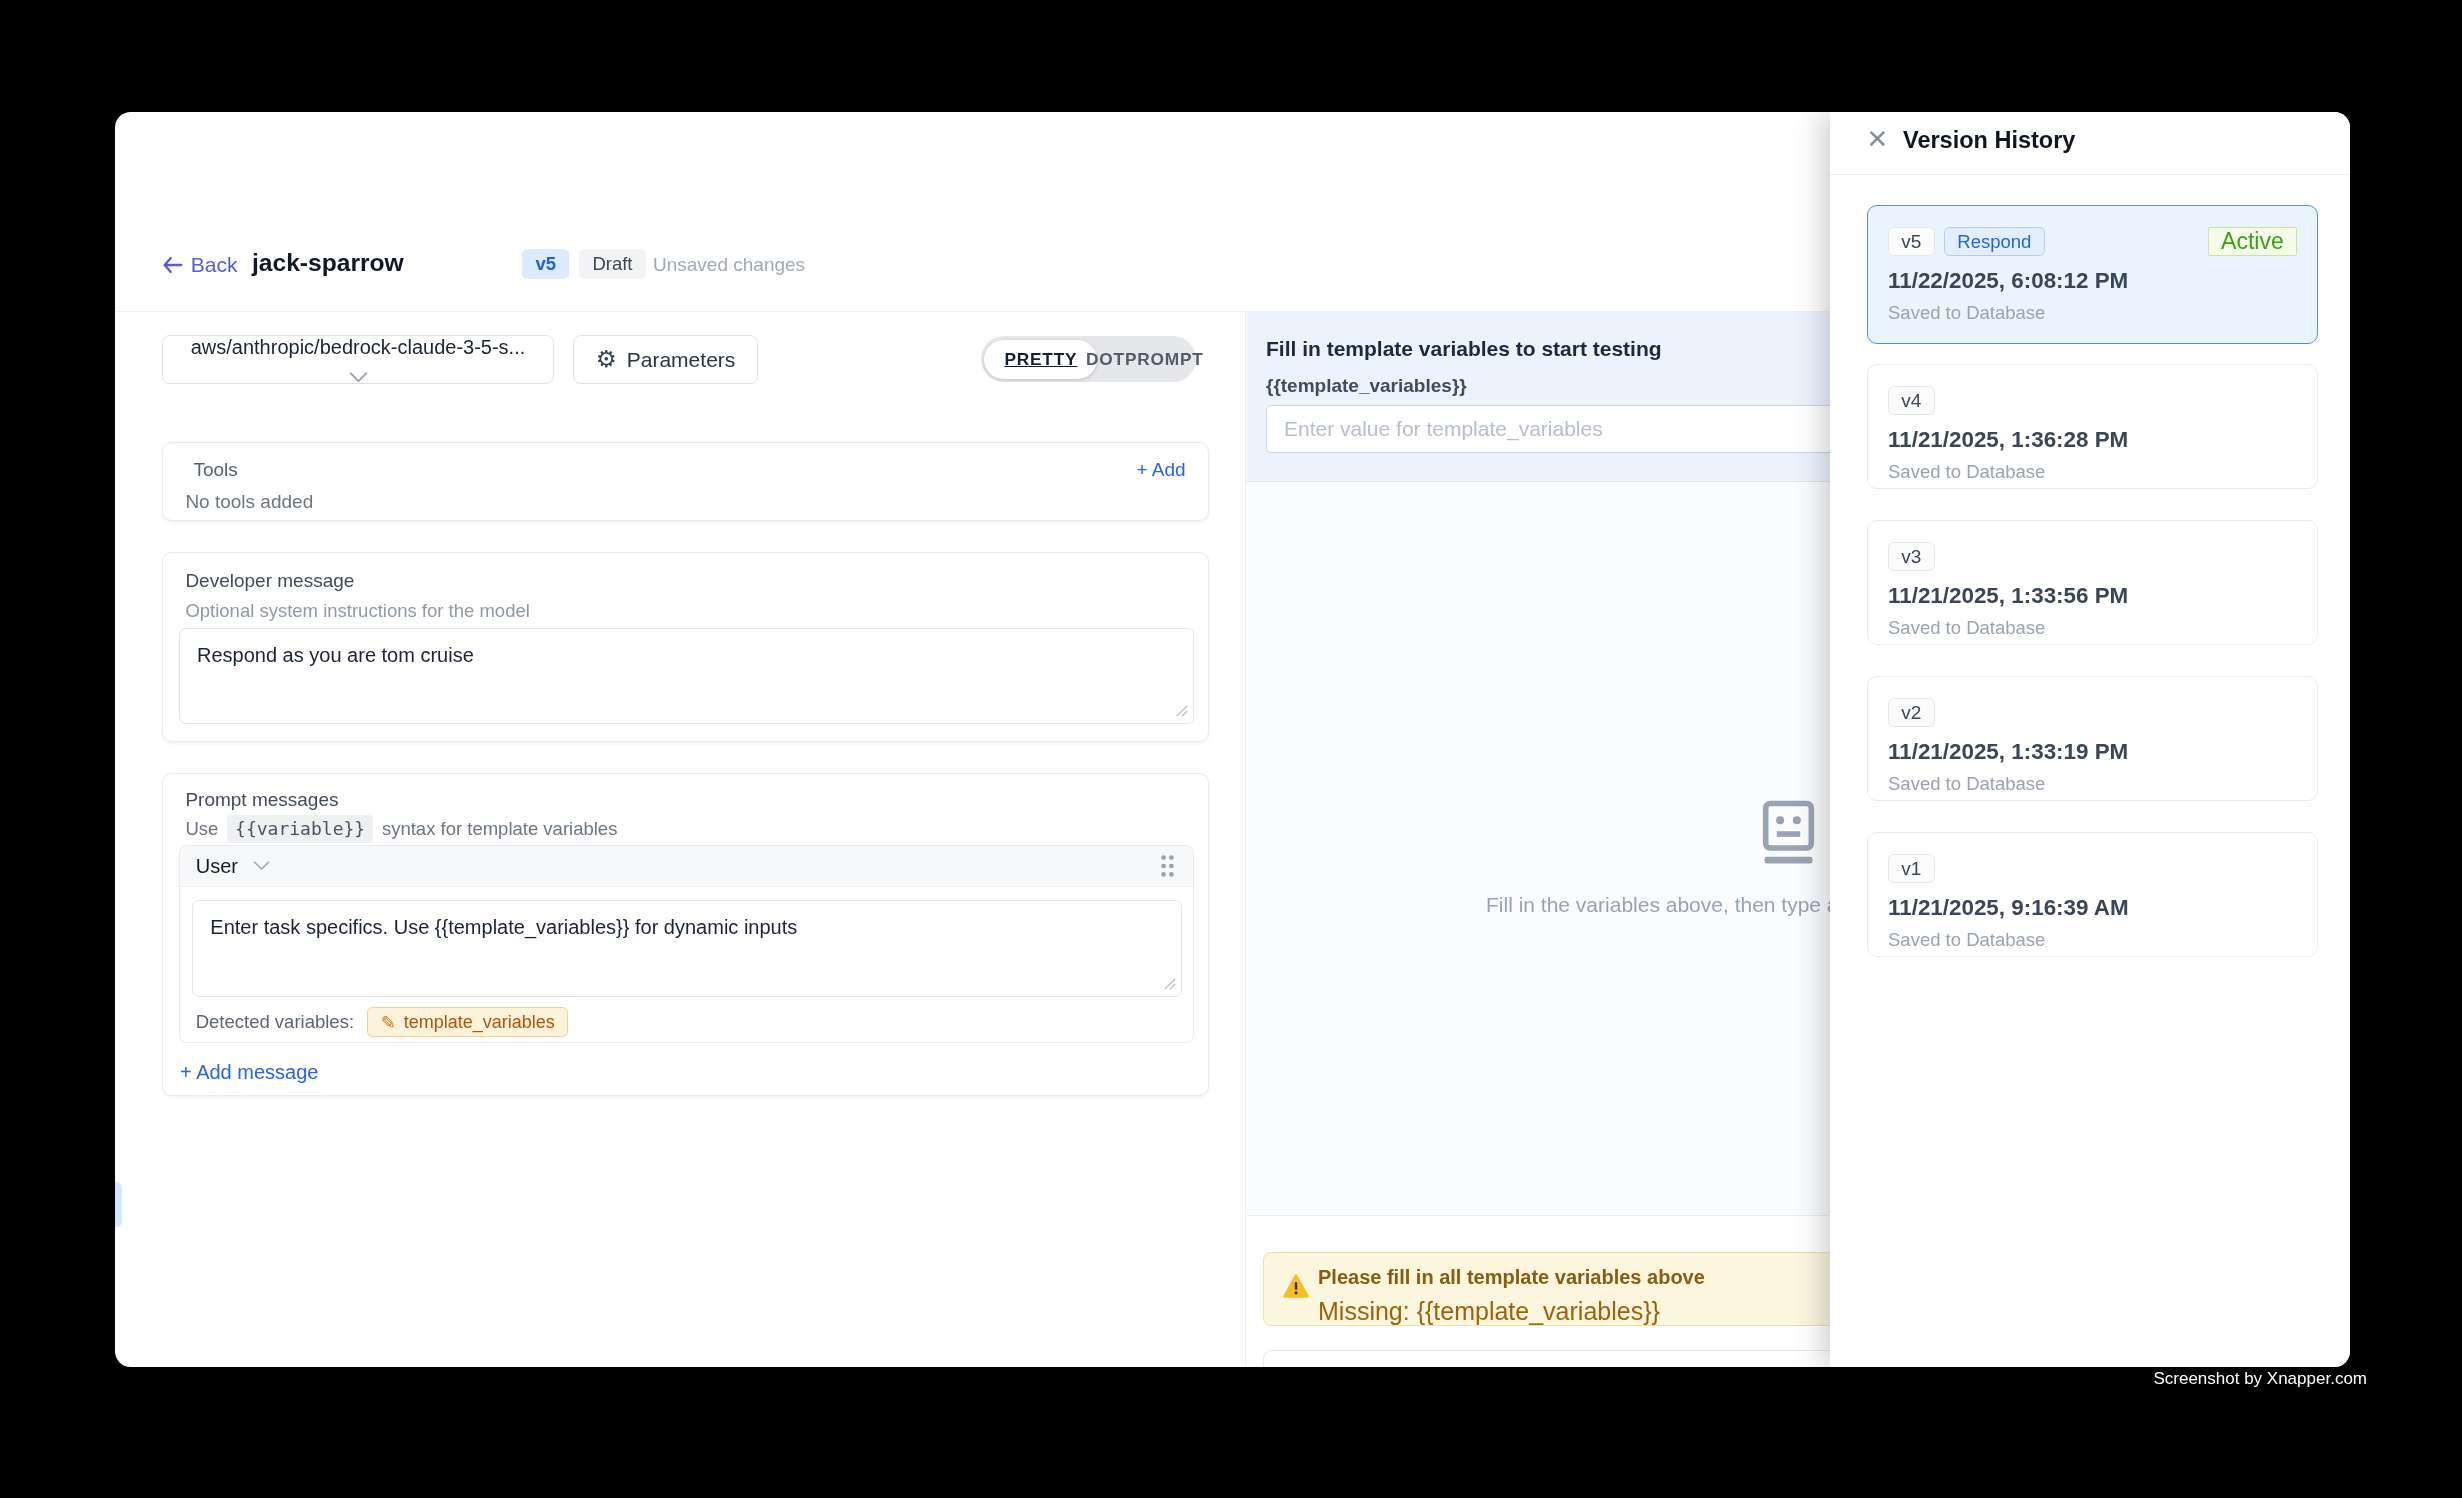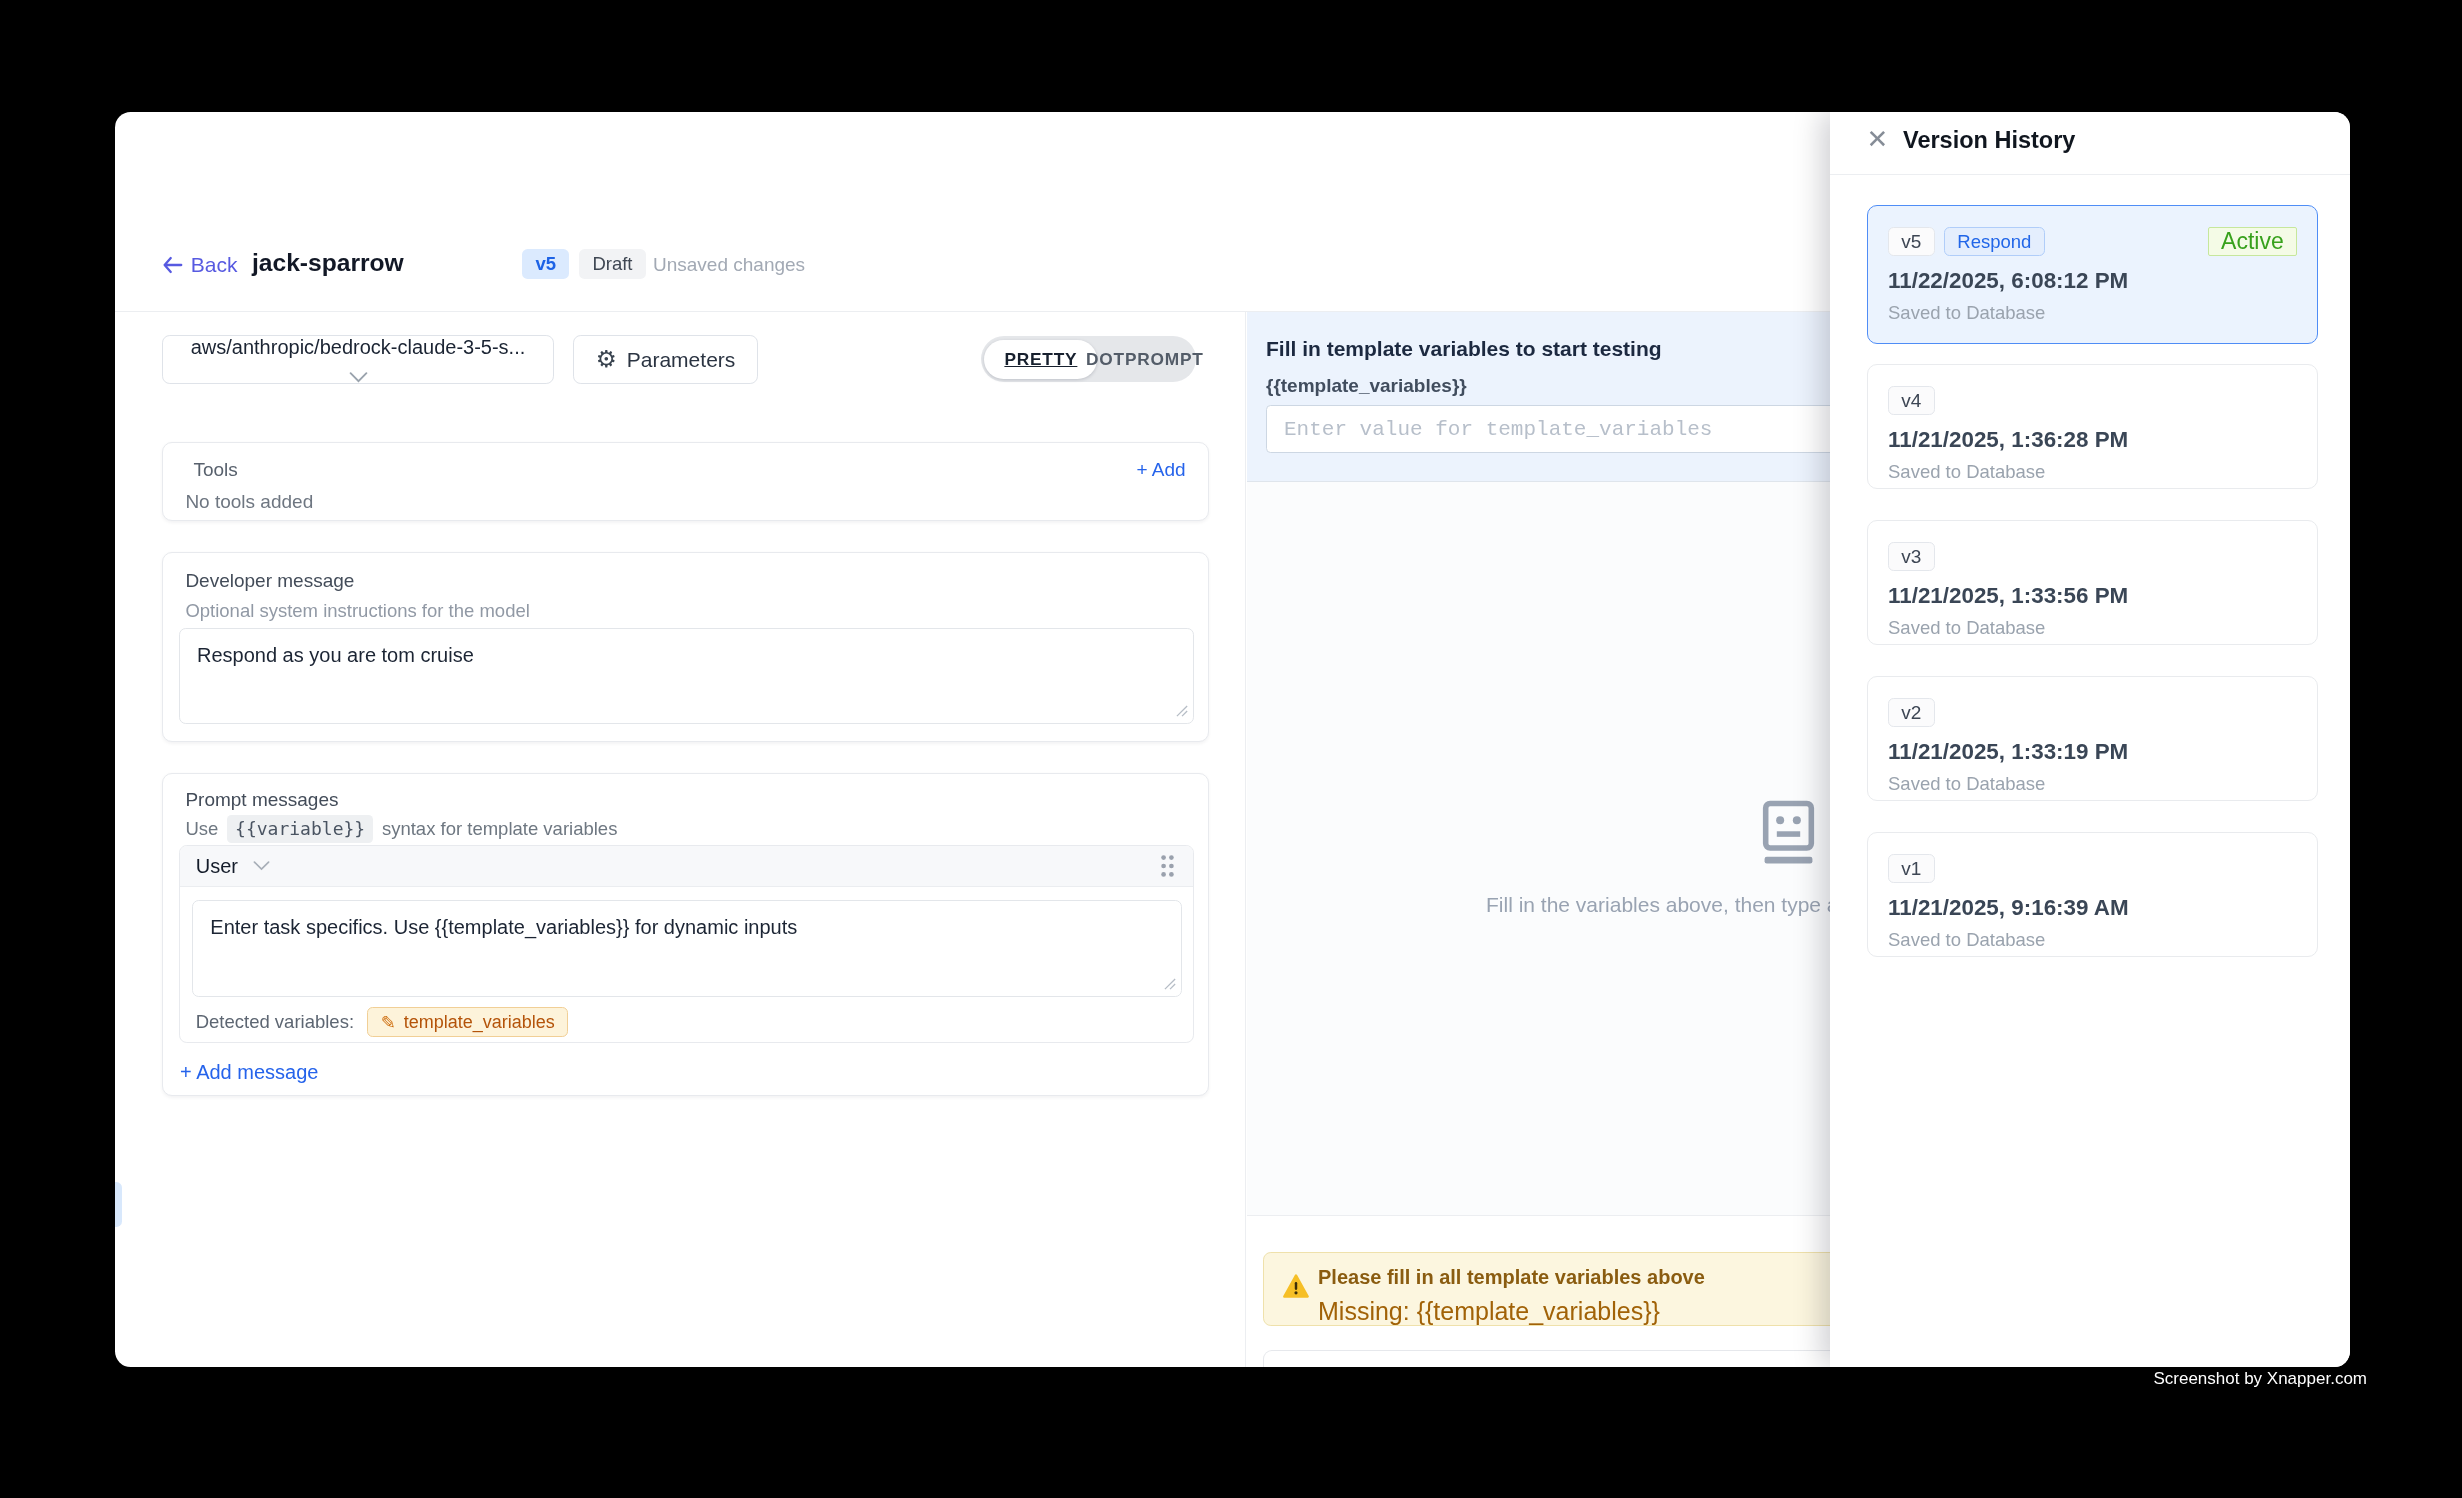--- a/index.html
+++ b/index.html
@@ -69,21 +69,21 @@
 
   
   #pane-divider { left:1130px; top:200px; width:1.1px; height:1055px; background:#eceef1; }
   #blue-box { left:1132px; top:200px; width:1104px; height:170px; background:#ecf3fd;
               border-bottom:1.1px solid #dfe5ec; }
   #blue-title { left:19px; top:24.6px; font-size:21px; font-weight:bold; color:#1c2940; }
   #blue-varlabel { left:19px; top:63px; font-size:19px; font-weight:600; color:#414d5e; }
   #var-input { left:19px; top:93px; width:1059px; height:48px; background:#fff;
                border:1.1px solid #cdd7e3; border-radius:4.5px; font-size:21px; color:#b91c1c;
                padding:0 17px; outline:none;
-               font-family:Liberation Mono, monospace; }
+               font-family:Liberation Sans, sans-serif; }
   #var-input::placeholder { color:#b7bfca; }
   #test-area { left:1132px; top:370px; width:1104px; height:733px; background:#fbfcfd; }
   #robot-icon { left:1646px; top:687px; }
   #empty-hint { left:1371px; top:781px; font-size:21px; color:#99a3b2; white-space:nowrap; }
   #divider-footer { left:1132px; top:1103px; width:1104px; }
   #warning-box { left:1148px; top:1140px; width:1059px; height:74px; background:#fcf6df;
                  border:1.1px solid #efe1ab; border-radius:7.8px; }
   #warning-title { left:54px; top:13.4px; font-size:20px; font-weight:bold; color:#8a5c10; }
   #warning-missing { left:54px; top:44px; font-size:25px; color:#a16207; }
   #chat-sliver { left:1148px; top:1238px; width:1059px; height:34px; background:#fff;

